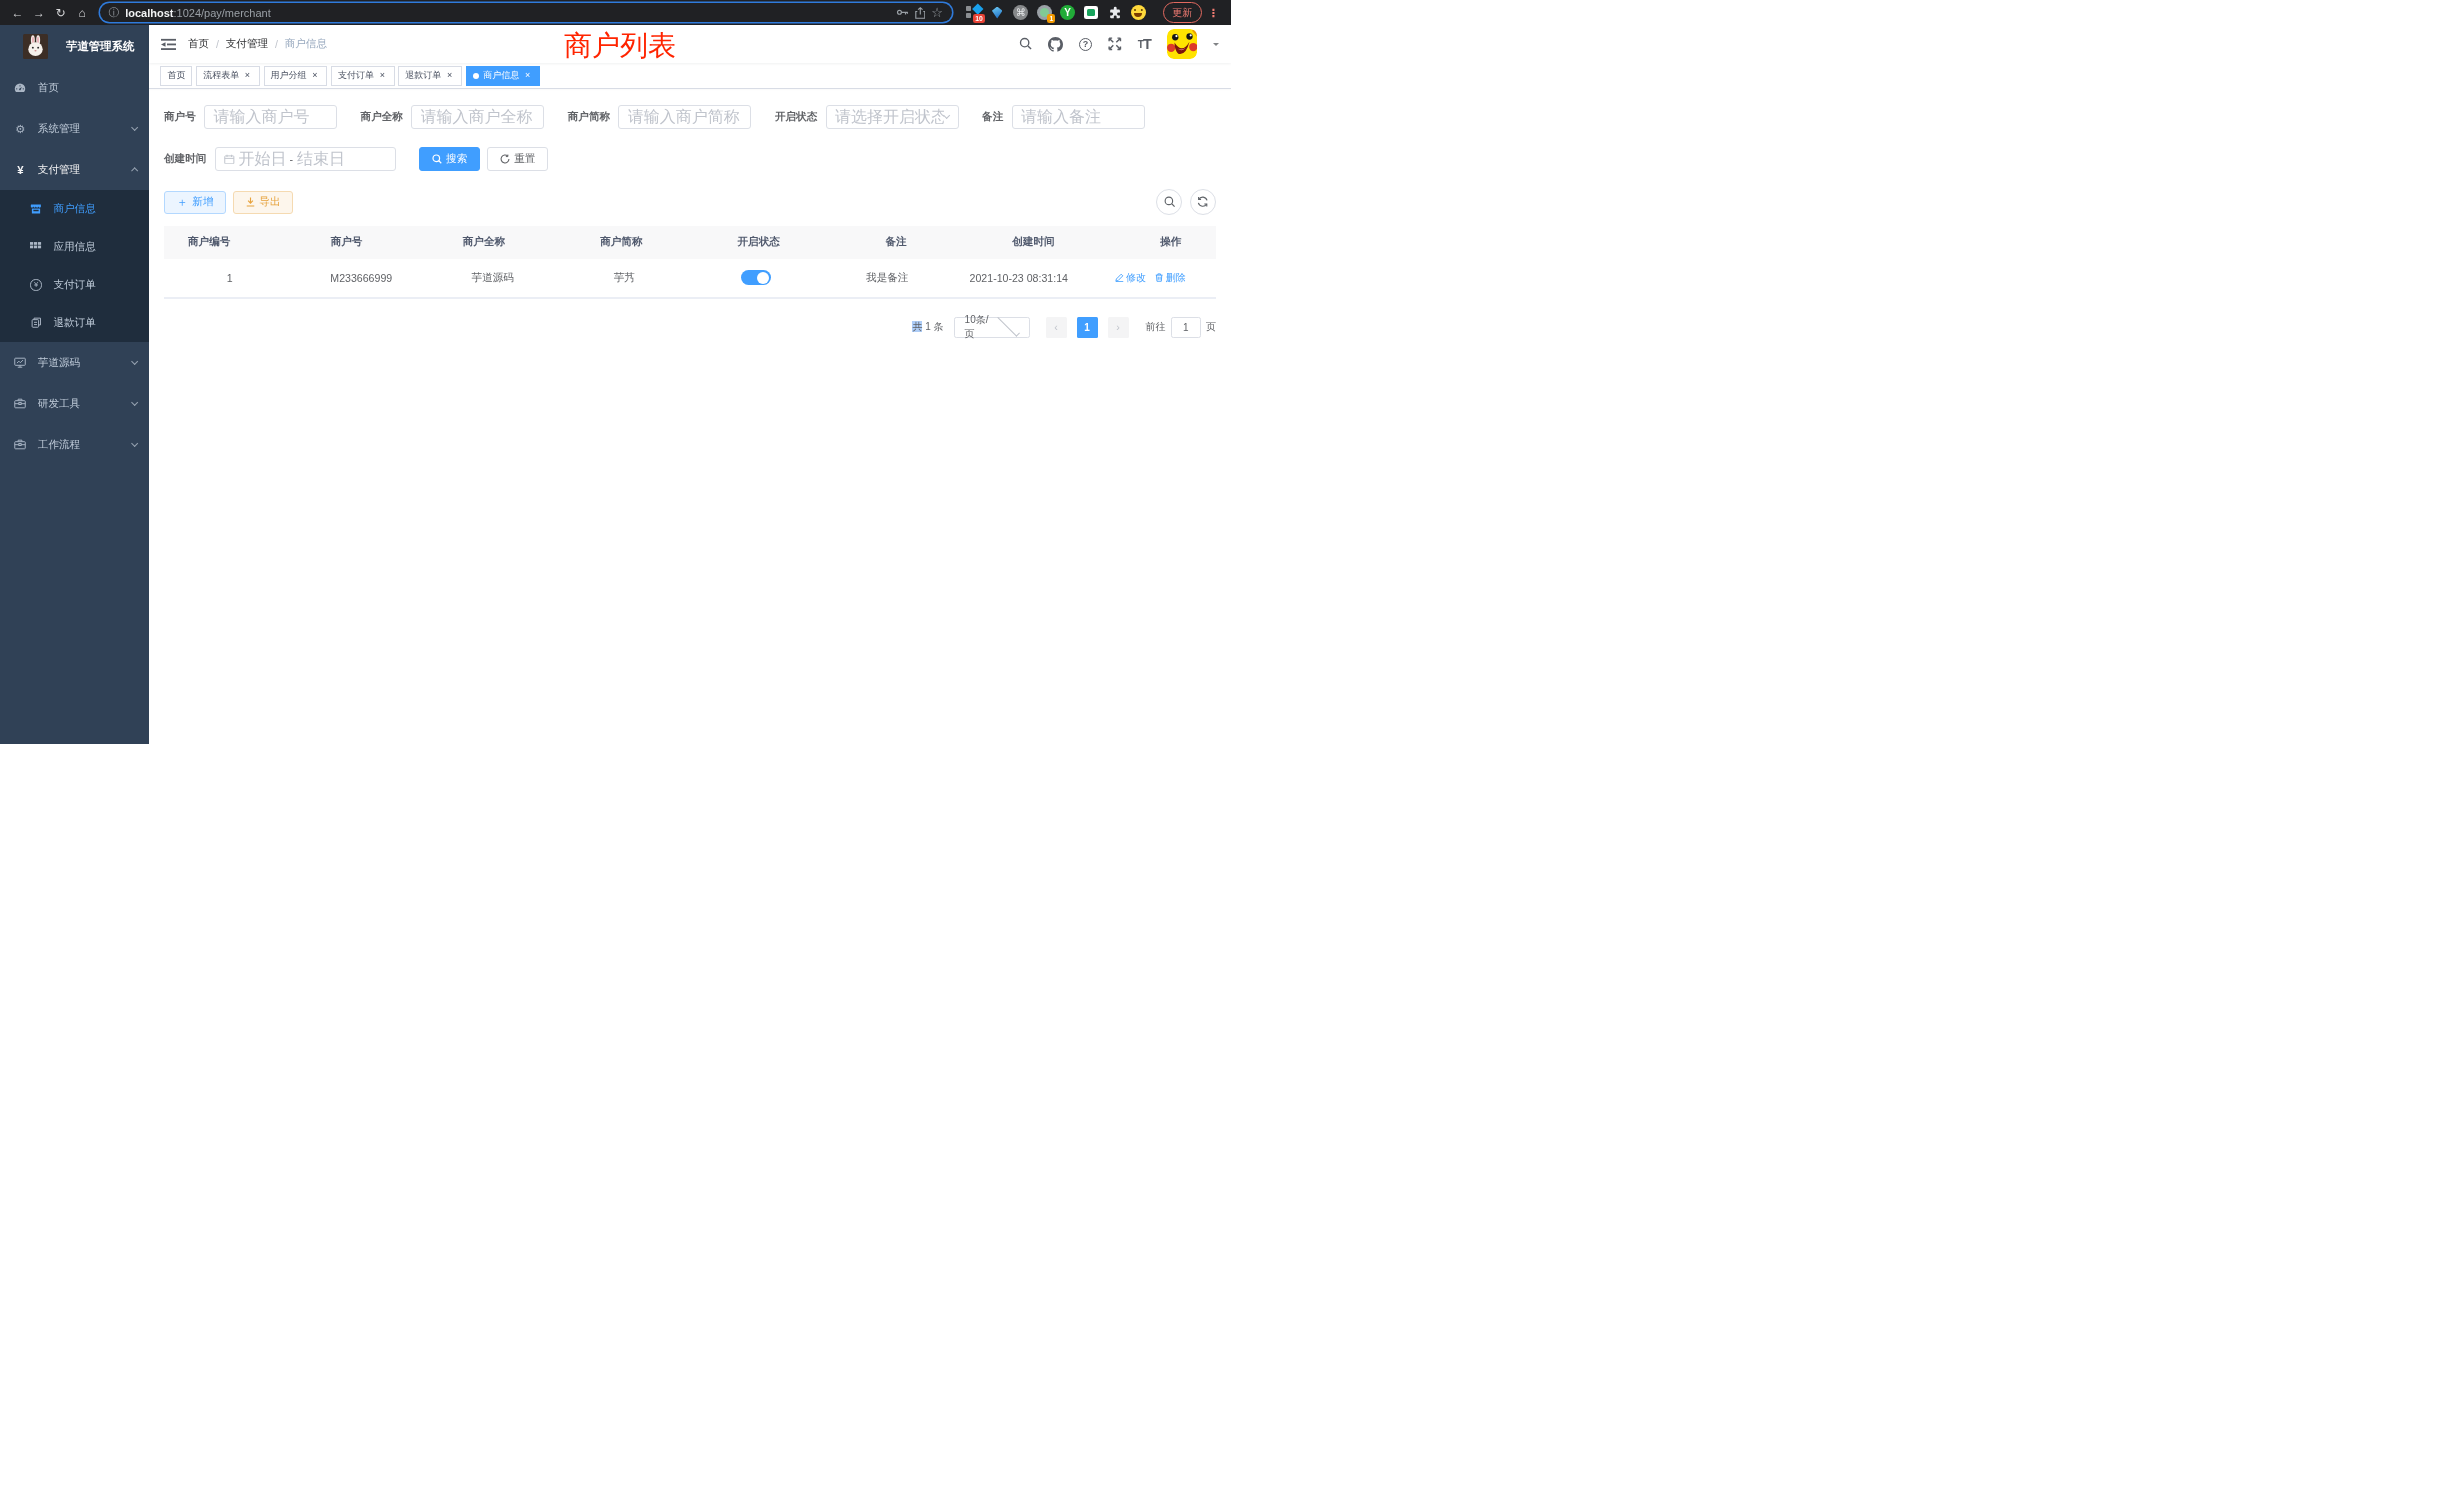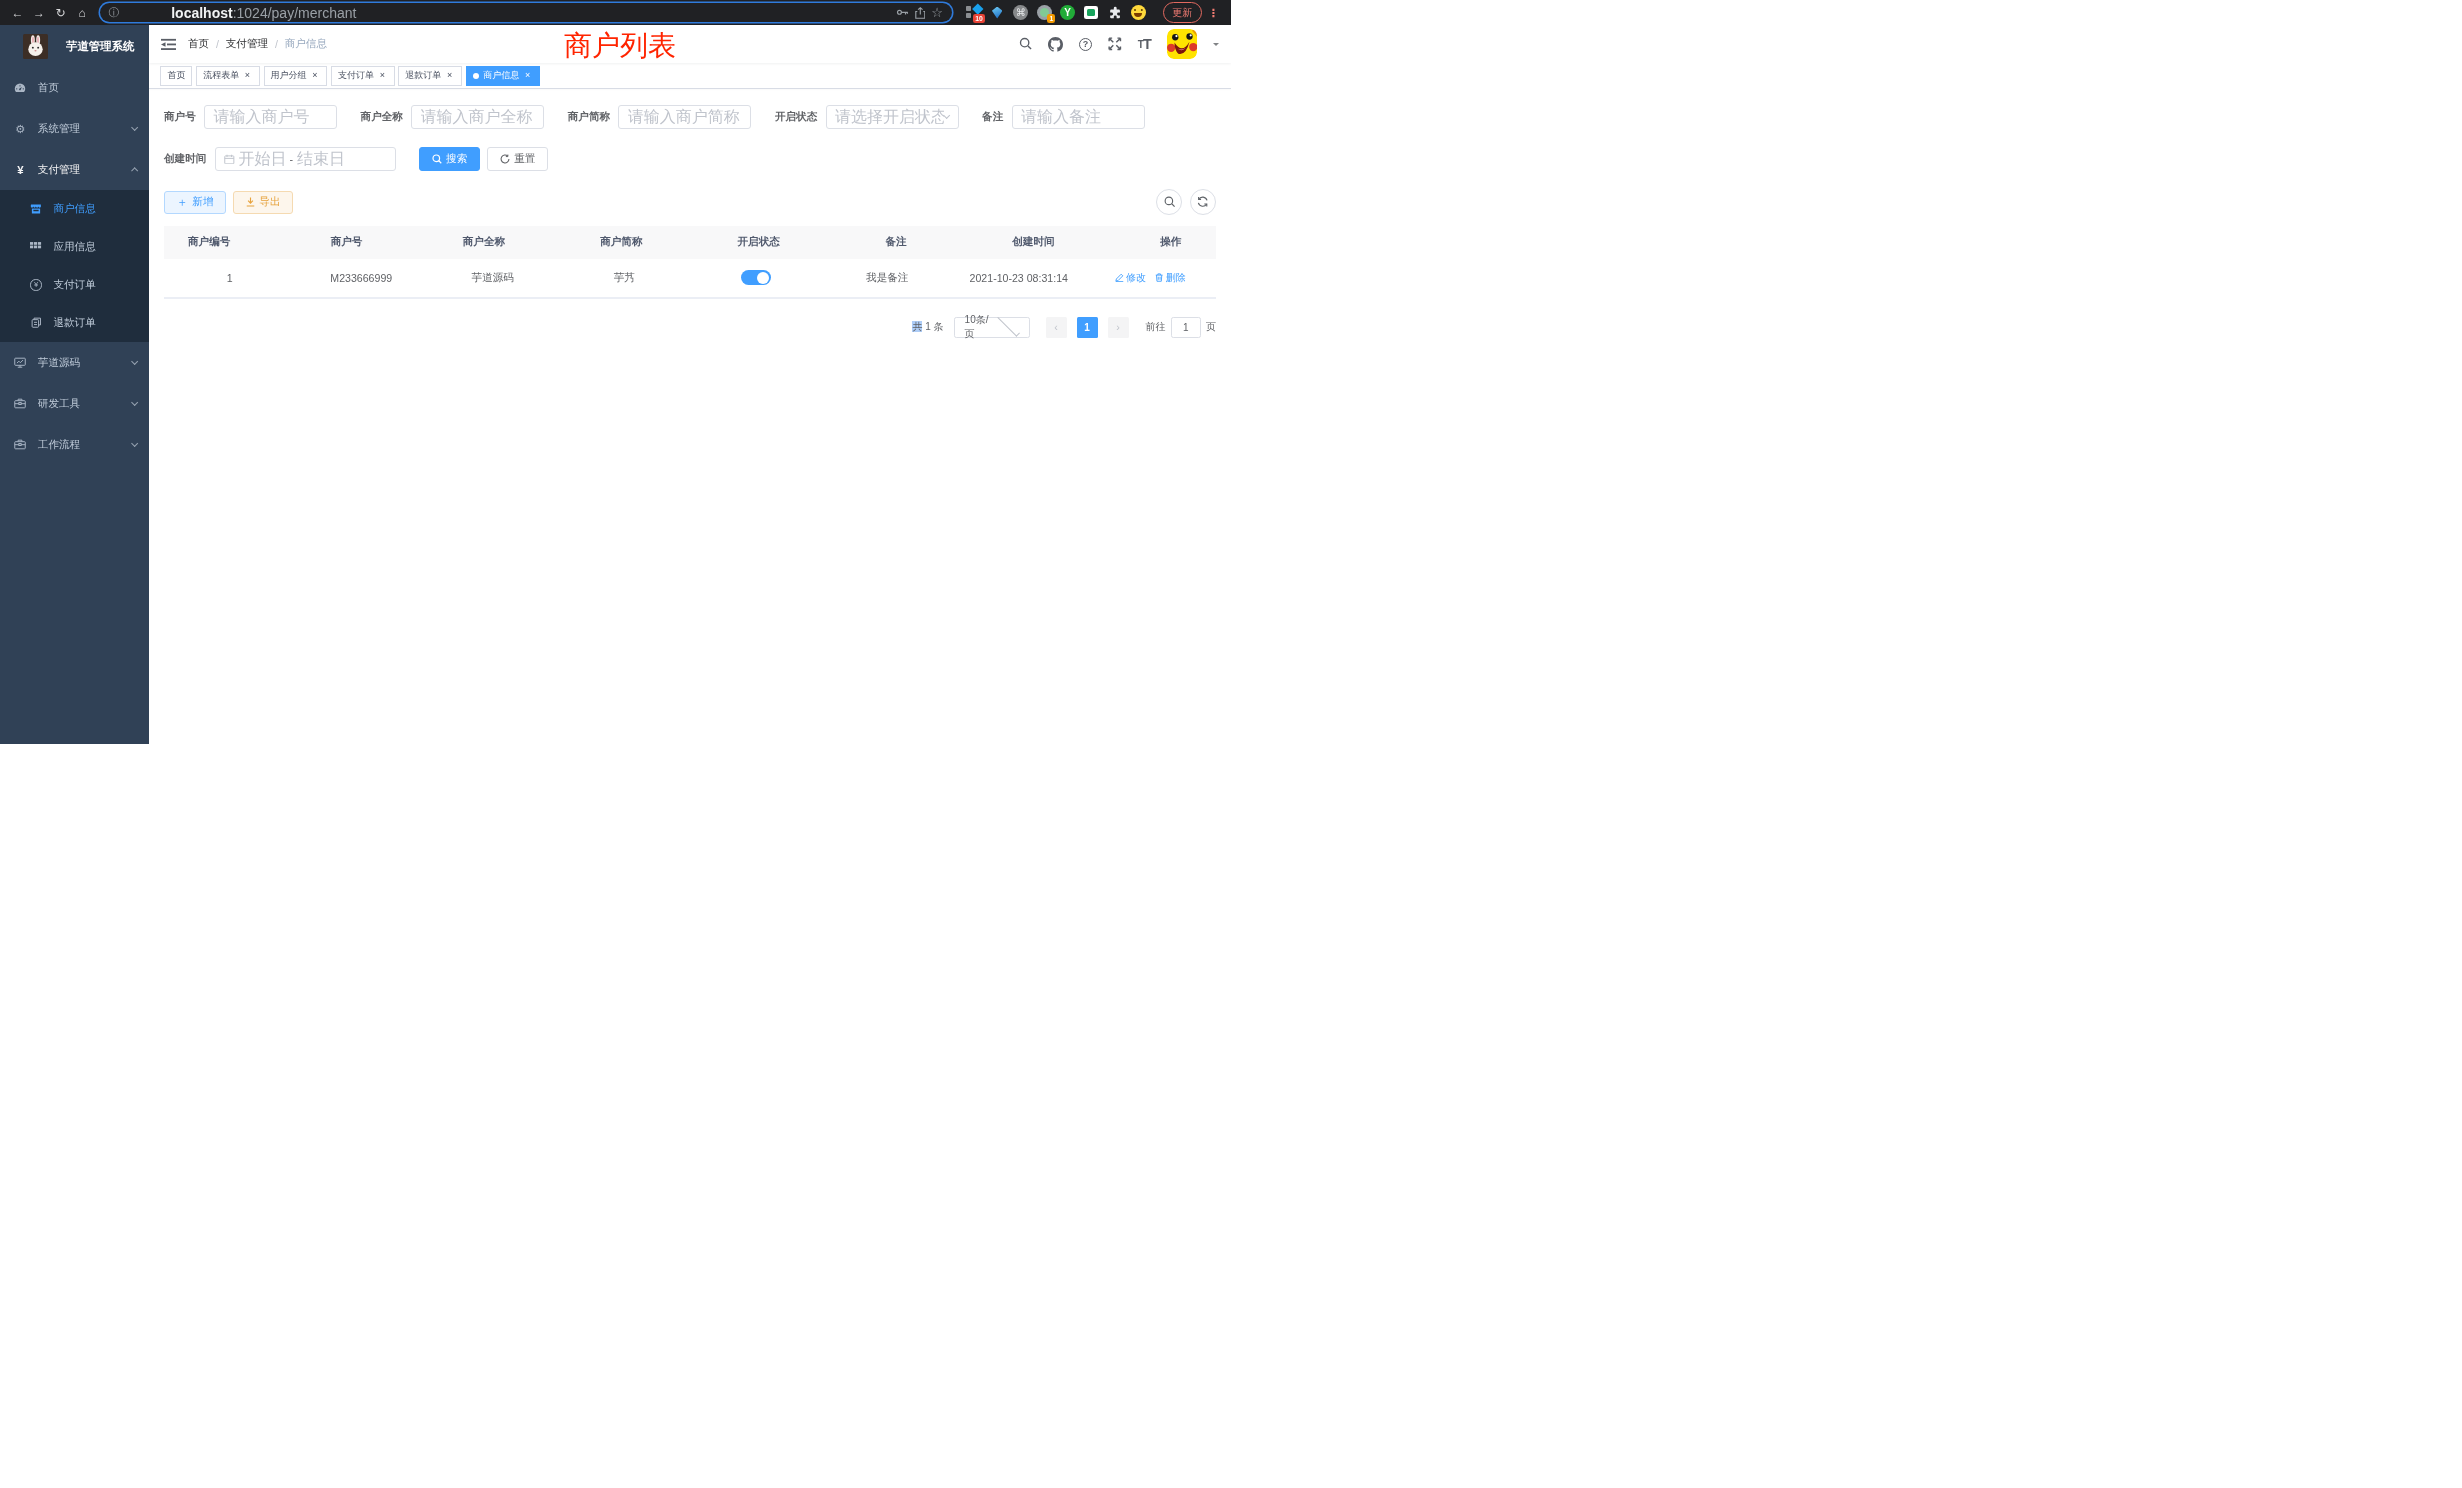--- a/index.html
+++ b/index.html
@@ -7,21 +7,21 @@
               font-family:"Liberation Sans","DejaVu Sans",sans-serif; }
 
   
   .browser-bar { height:25px; background:#202124; display:flex; align-items:center;
                  padding:0 7.6px; gap:1.5px; }
   .bnav { width:20px; height:20px; display:flex; align-items:center; justify-content:center;
           color:#d8d9db; font-size:12px; border-radius:50%; flex:0 0 auto; }
   .url-pill { flex:1; height:19px; margin:0 6px; background:#202124; border-radius:10px;
               box-shadow:0 0 0 1.5px #2f7bdc; display:flex; align-items:center; padding:0 9px; gap:6px;
               min-width:0; }
-  .url-text { flex:1; font-size:14px; white-space:nowrap; overflow:hidden;margin-left:46px; }
+  .url-text { flex:1; font-size:11px; white-space:nowrap; overflow:hidden; }
   .url-host { color:#f1f3f4; font-weight:bold; }
   .url-path { color:#9aa0a6; }
   .pill-ico { color:#9aa0a6; font-size:10.6px; display:flex; align-items:center; flex:0 0 auto; }
   .ext-zone { display:flex; align-items:center; gap:6.8px; padding:0 6px; flex:0 0 auto; }
   .ext { position:relative; width:16.7px; height:16.7px; display:flex; align-items:center; justify-content:center; }
   .badge { position:absolute; bottom:-2.3px; font-size:6.8px; color:#fff; border-radius:2.3px;
            padding:0 2.3px; line-height:9px; font-weight:bold; }
   .badge-red { right:-3px; background:#e94235; }
   .badge-orange { right:-3px; background:#f29900; color:#fff; }
   .sq { position:absolute; background:#8b8e92; width:5.3px; height:5.3px; border-radius:0.8px; }

